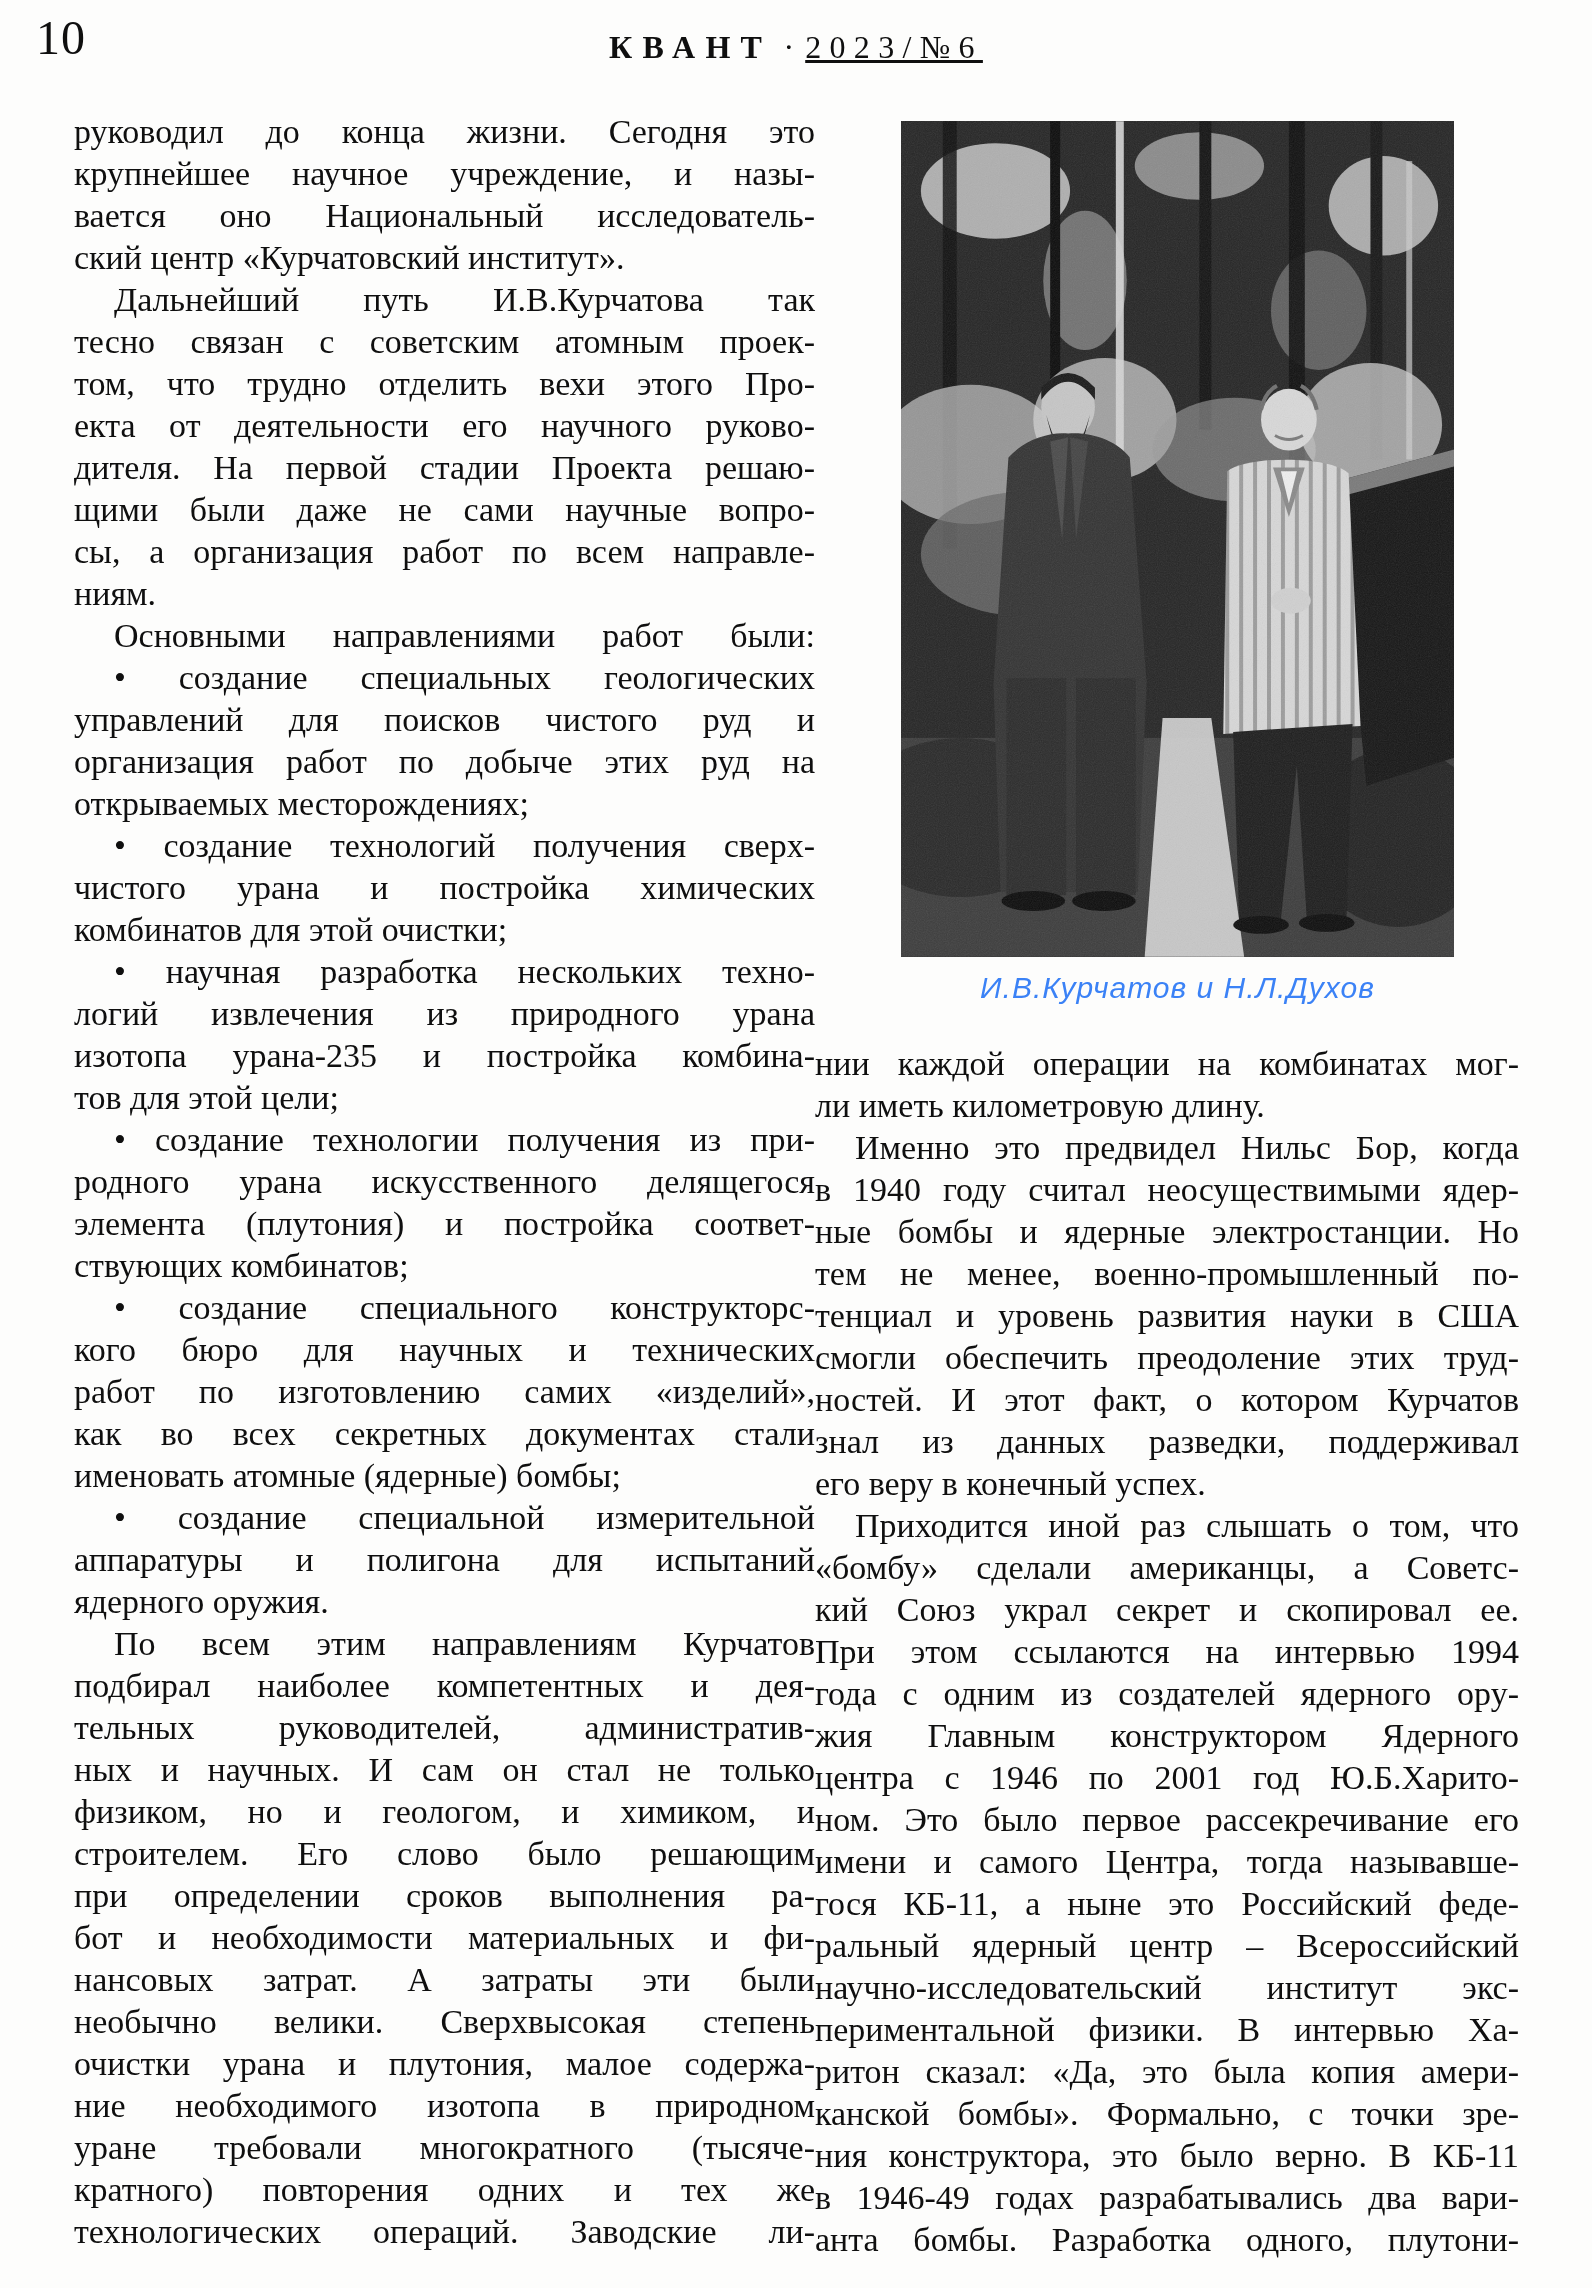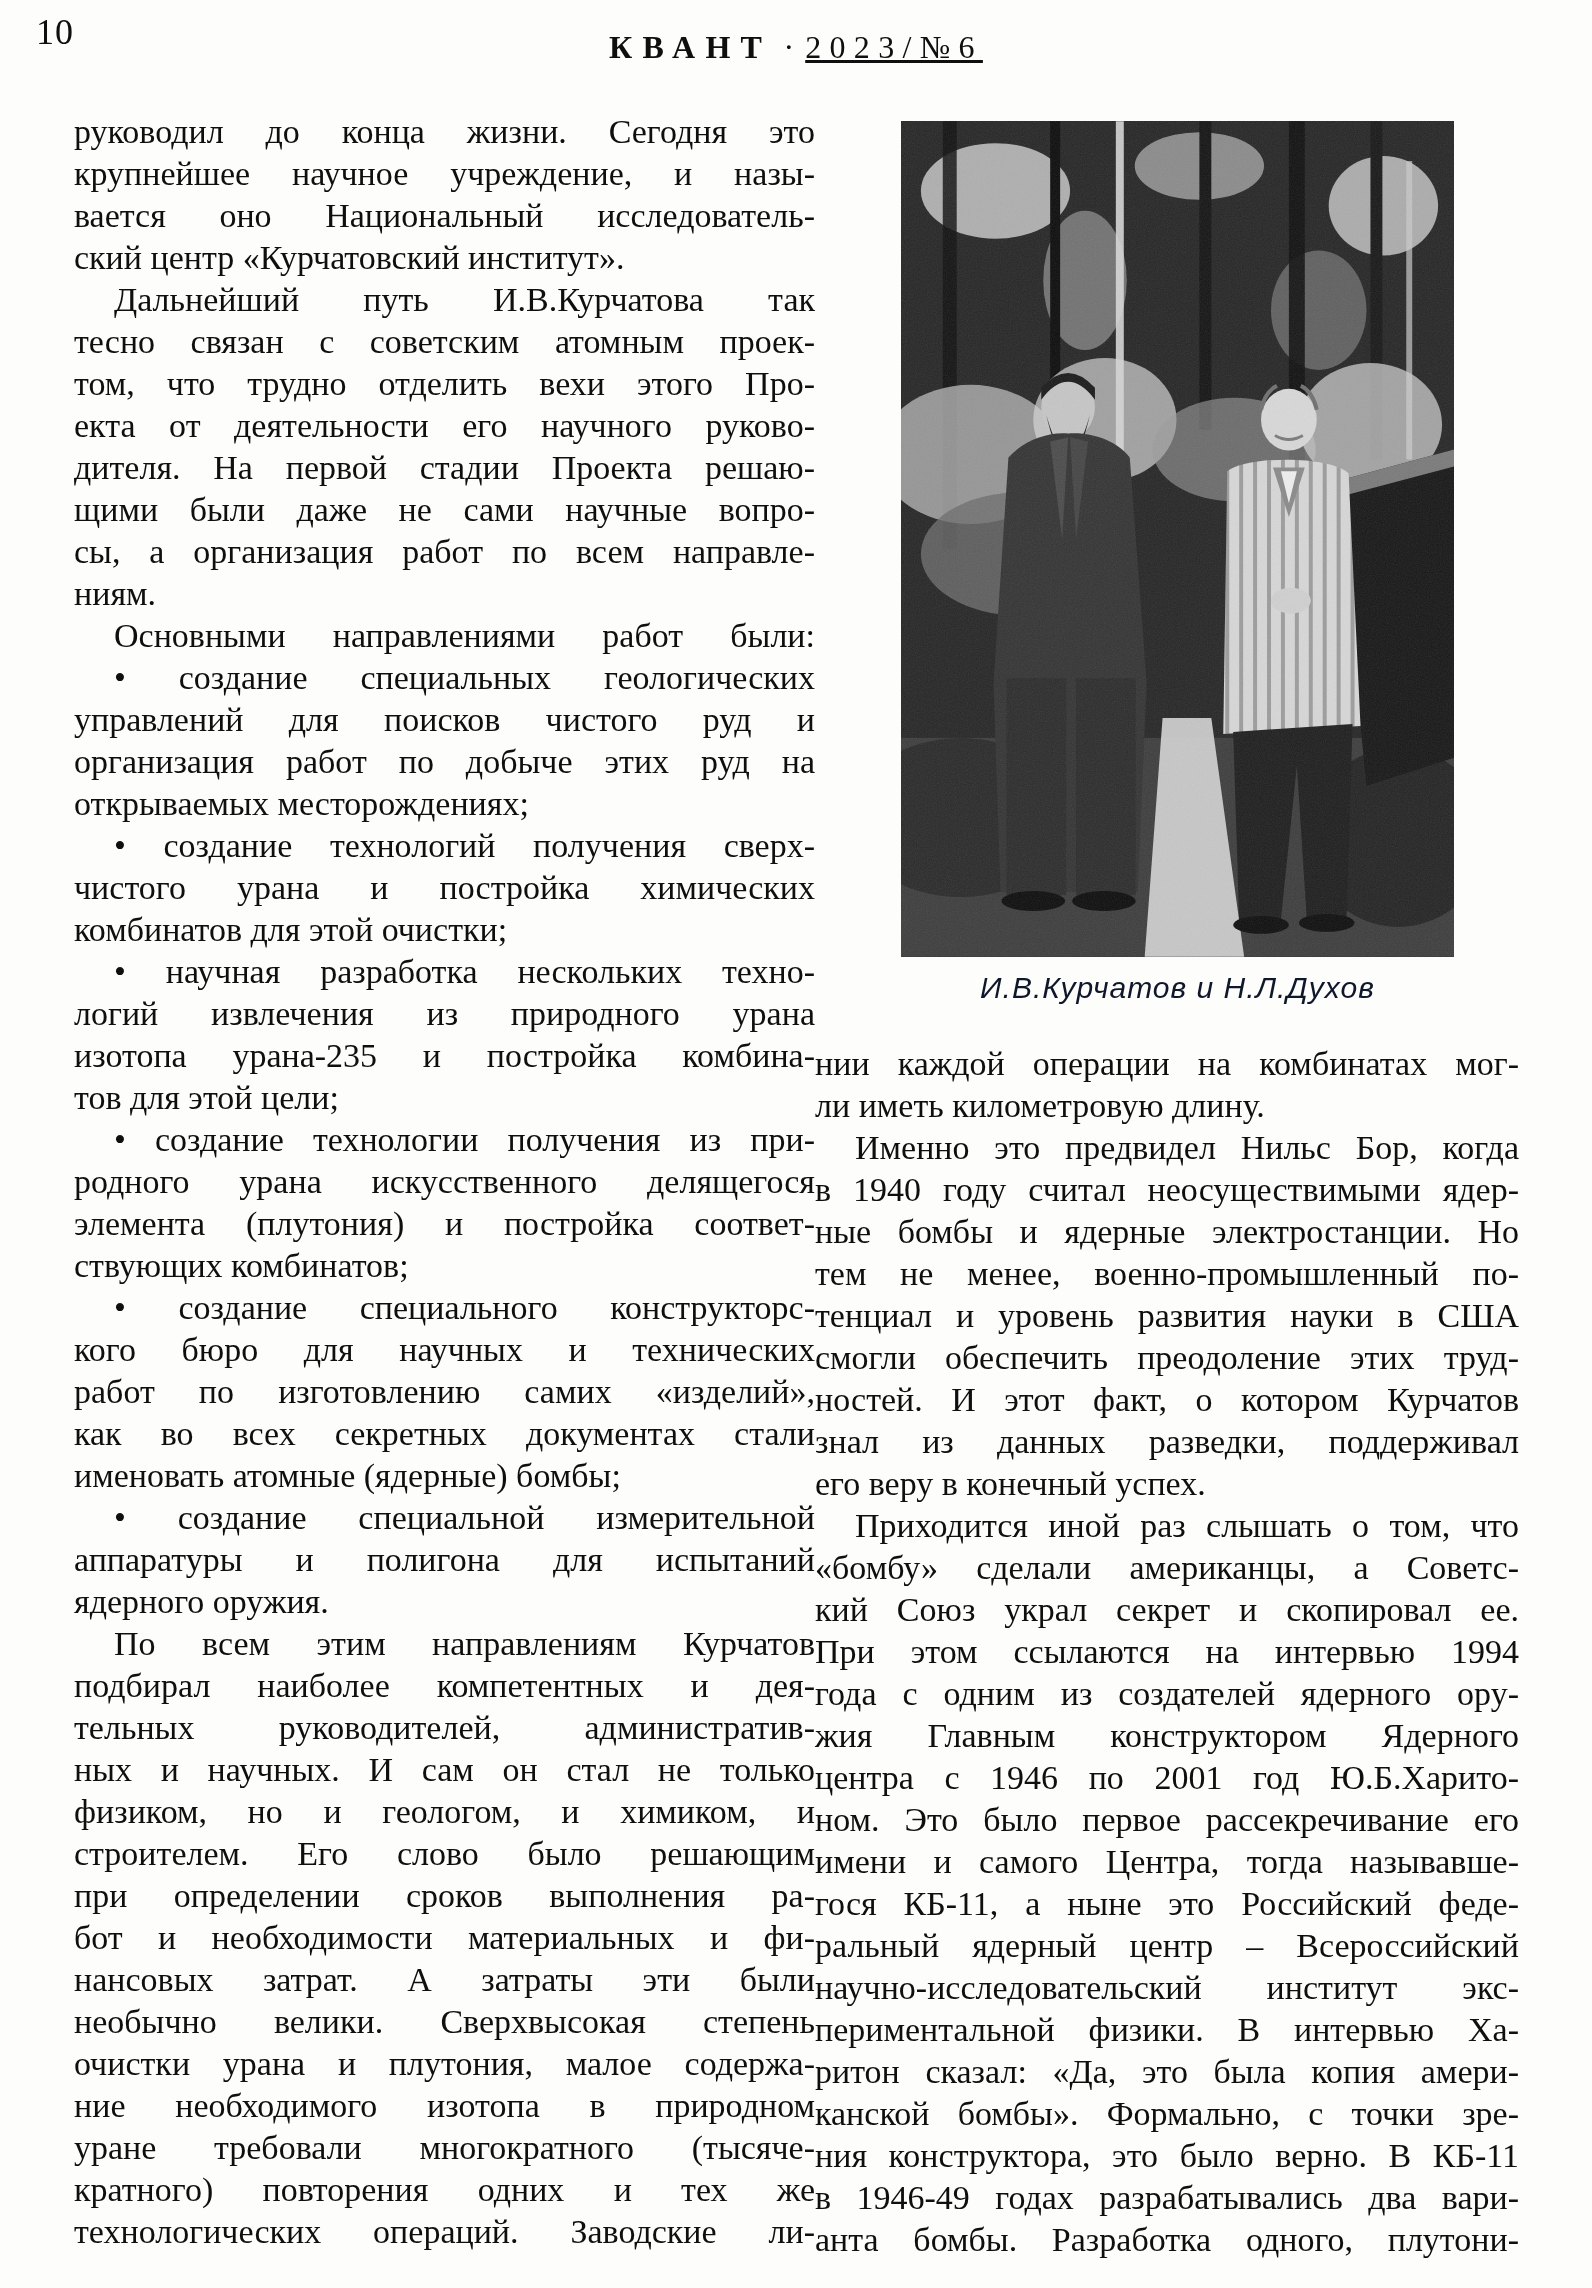--- a/index.html
+++ b/index.html
@@ -11,21 +11,21 @@
   }
   .page{
     position:relative;
     width:1592px;height:2289px;
     background:#fdfdfc;
     overflow:hidden;
   }
   
   .page-num{
     position:absolute;left:36px;top:14px;
-    font-size:36px;line-height:1;font-weight:400;
+    font-size:48px;line-height:1;font-weight:400;
     letter-spacing:1px;
   }
   .journal-line{
     position:absolute;top:28px;left:0;width:100%;
     text-align:center;
     font-size:32px;line-height:1.2;
   }
   .journal-name{font-weight:700;letter-spacing:0.32em;}
   .journal-sep{font-weight:400;margin:0 0.35em;}
   .journal-issue{font-weight:400;letter-spacing:0.26em;text-decoration:underline;}
@@ -55,21 +55,21 @@
     width:553px;height:836px;
     background:#222;
   }
   .caption{
     margin-top:12px;
     text-align:center;
     font-family:"Liberation Sans", sans-serif;
     font-style:italic;
     font-size:30px;line-height:38px;
     letter-spacing:1px;
-    color:#0f172a;
+    color:#3b82f6;
   }
 </style>
 </head>
 <body>
 
 <div class="page">
 
   <div class="page-num">10</div>
 
   <div class="journal-line">

